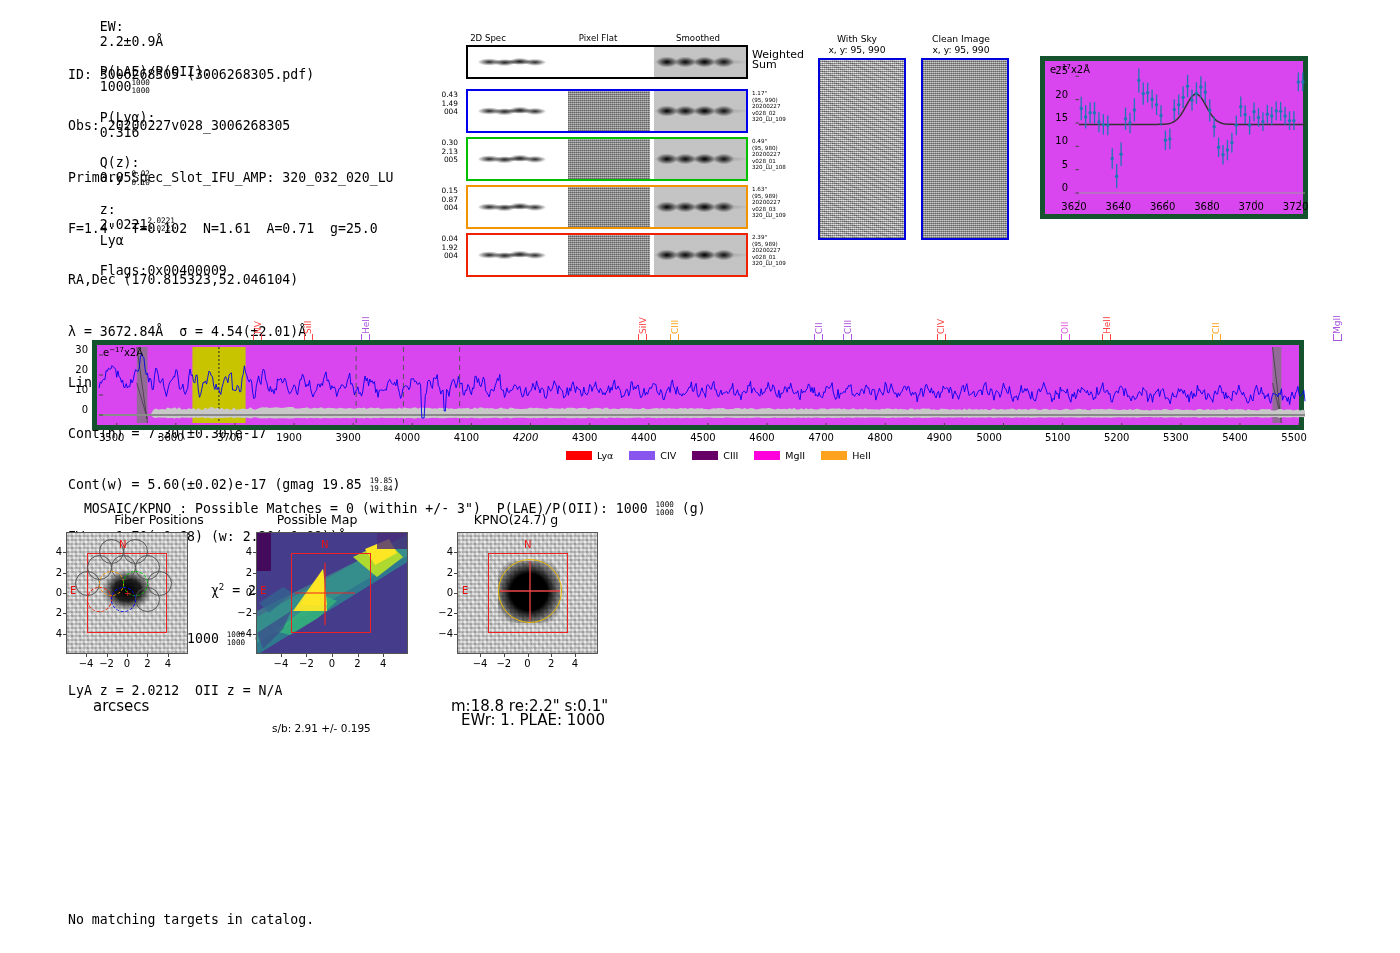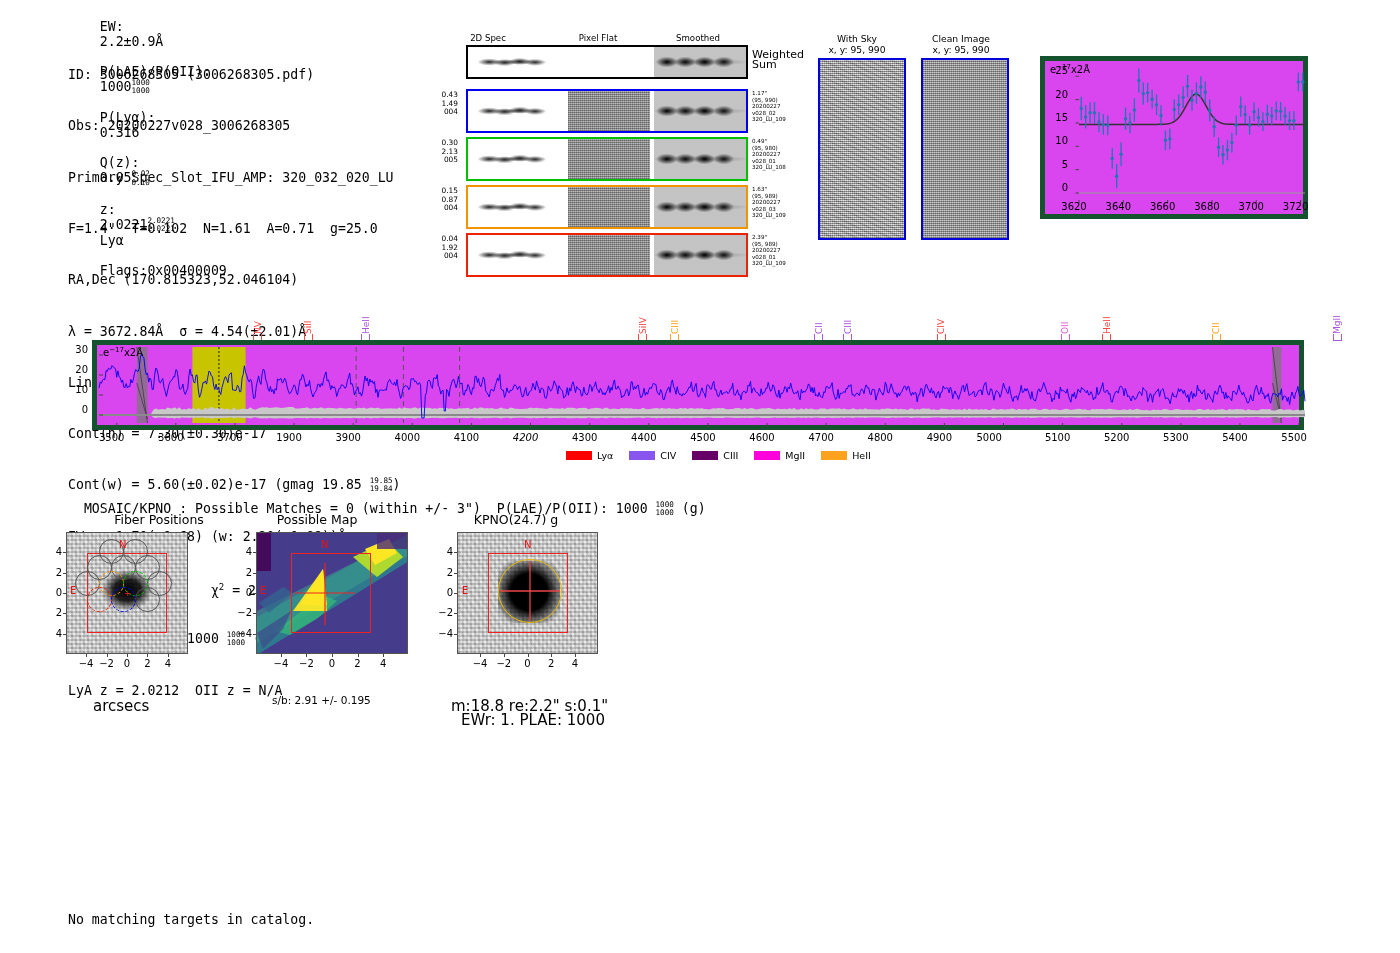--- a/index.html
+++ b/index.html
@@ -666,21 +666,21 @@
     <rect x="120" y="0" width="32" height="16" fill="#472c7a" opacity="0.8"></rect>
   </svg>
   <div class="redbox" style="left:34px; top:20px; width:80px; height:80px;"></div>
   <svg style="position:absolute;left:0;top:0" width="152" height="122">
     <line x1="38" y1="60" x2="98" y2="60" stroke="#ee2222" stroke-width="1.2"></line>
     <line x1="68" y1="30" x2="68" y2="92" stroke="#ee2222" stroke-width="1.2"></line>
   </svg>
   <div class="compass" style="left:64px; top:6px;">N</div>
   <div class="compass" style="left:3px; top:52px;">E</div>
 </div>
-<div class="axlabel" style="left:272px; top:694px; font-size:10.5px;">s/b: 2.91 +/- 0.195</div>
+<div class="axlabel" style="left:272px; top:722px; font-size:10.5px;">s/b: 2.91 +/- 0.195</div>
 <div id="lineflux-ticks">
     <div class="tick-lbl" style="left: 266.928px; top: 658px; width: 28px; text-align: center;">−4</div>
     <div style="position: absolute; left: 280.928px; top: 654px; width: 1px; height: 3px; background: rgb(68, 68, 68);"></div>
     <div class="tick-lbl" style="left: 292.464px; top: 658px; width: 28px; text-align: center;">−2</div>
     <div style="position: absolute; left: 306.464px; top: 654px; width: 1px; height: 3px; background: rgb(68, 68, 68);"></div>
     <div class="tick-lbl" style="left: 318px; top: 658px; width: 28px; text-align: center;">0</div>
     <div style="position: absolute; left: 332px; top: 654px; width: 1px; height: 3px; background: rgb(68, 68, 68);"></div>
     <div class="tick-lbl" style="left: 343.536px; top: 658px; width: 28px; text-align: center;">2</div>
     <div style="position: absolute; left: 357.536px; top: 654px; width: 1px; height: 3px; background: rgb(68, 68, 68);"></div>
     <div class="tick-lbl" style="left: 369.072px; top: 658px; width: 28px; text-align: center;">4</div>

